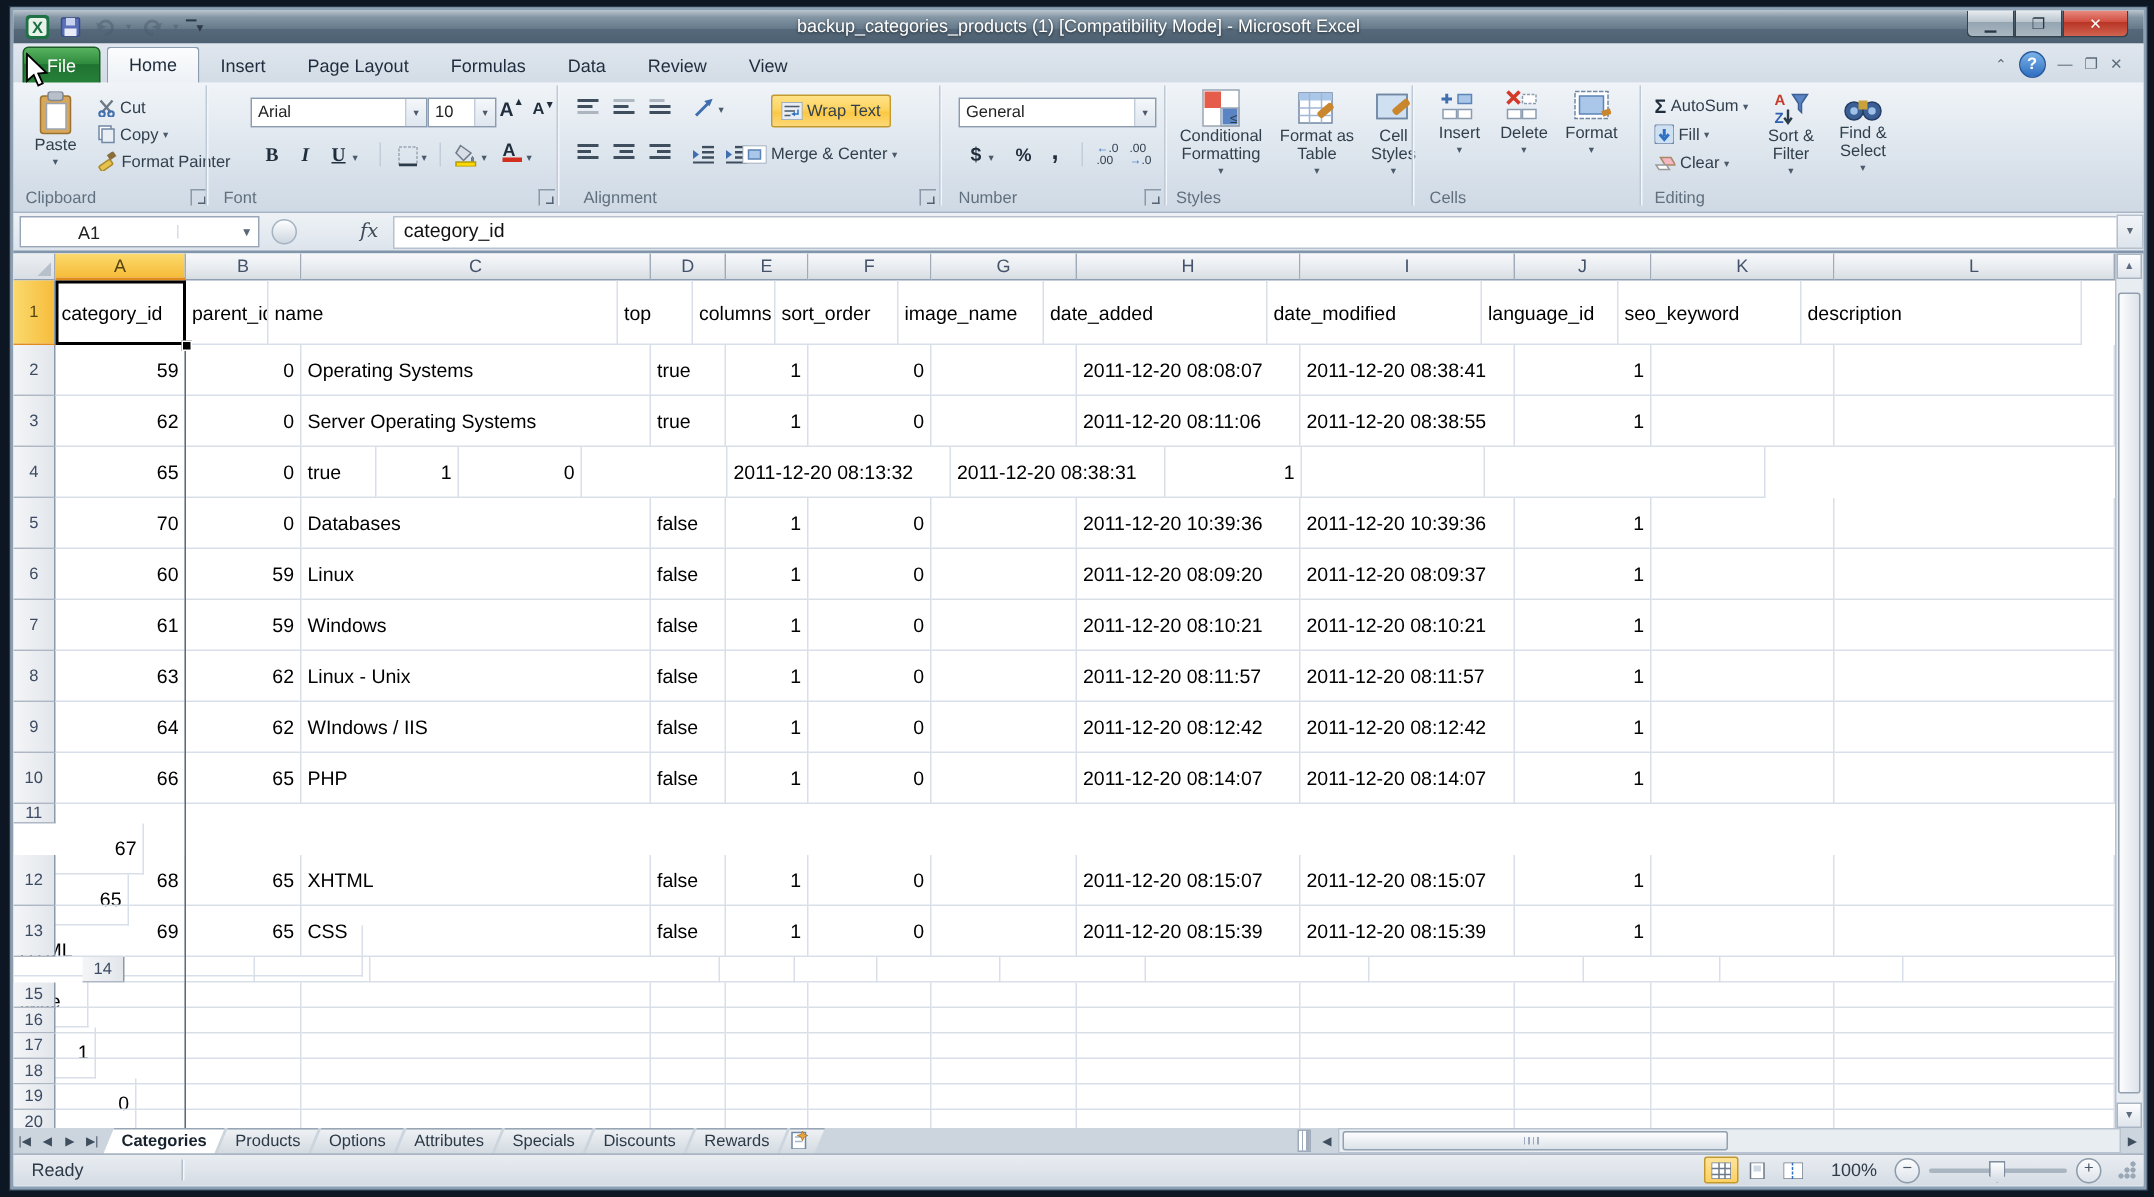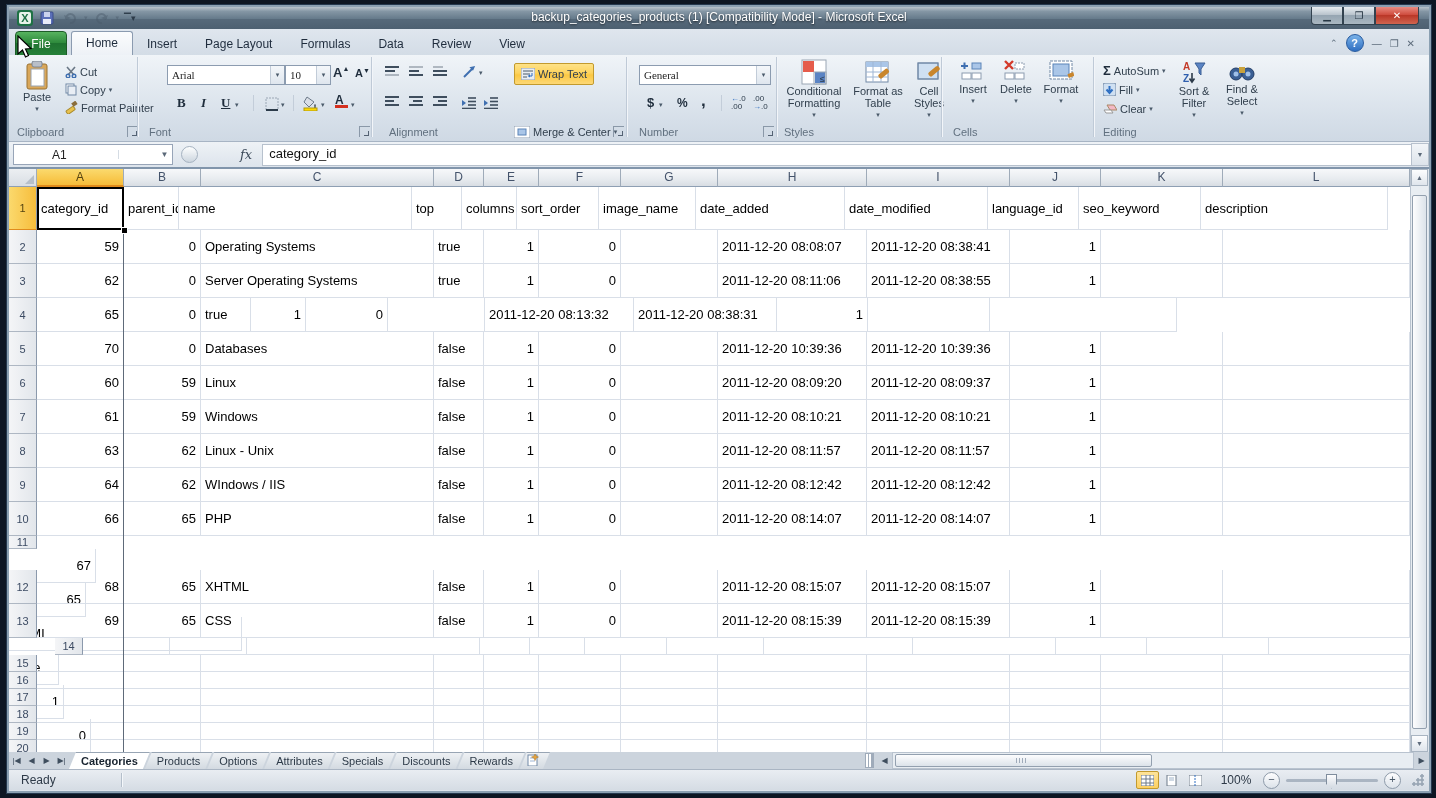--- a/index.html
+++ b/index.html
@@ -40,21 +40,21 @@
     border-bottom:1px solid #a7b4c4;}
   .gsep{top:2px;width:1px;height:80px;background:#bfcad7;box-shadow:1px 0 0 #f2f5f9;}
   .glabel{top:71px;font-size:11px;color:#61707f;text-align:left;}
   .launcher{top:71px;width:10px;height:10px;border-left:1px solid #8a98a8;border-top:1px solid #8a98a8;}
   .launcher:after{content:"";position:absolute;right:1px;bottom:1px;width:4px;height:4px;
     border-right:1px solid #54импorted;border-right:1px solid #546273;border-bottom:1px solid #546273;}
   .btn{display:flex;align-items:center;gap:3px;font-size:11px;color:#32404e;}
   .mini{height:17px;}
   .arrow{font-size:7px;color:#4a5a6a;}
   .combo{background:#fff;border:1px solid #8c9cb0;height:18px;font-size:11px;color:#222;
-    display:flex;align-items:center;padding-left:4px;font-family:Liberation Serif, serif;}
+    display:flex;align-items:center;padding-left:4px;}
   .combo .dd{margin-left:auto;width:13px;height:100%;border-left:1px solid #c2ccd8;
     display:flex;align-items:center;justify-content:center;background:linear-gradient(#f4f7fa,#dfe6ee);}
   .bigbtn{display:flex;flex-direction:column;align-items:center;font-size:11px;color:#32404e;text-align:center;line-height:12px;}
   .wrap-hl{background:linear-gradient(#fee287,#fdd35e 45%,#fbc843 55%,#fdd876);
     border:1px solid #c29a2e;border-radius:2px;}
   .alni{width:16px;height:12px;}
   .alni i{display:block;height:2px;background:#3f4e5e;margin-bottom:2px;}
   .glyph{font-weight:bold;color:#1f2d3c;}
   
   #fbar{left:2px;top:137px;width:1420px;height:25px;background:linear-gradient(#eef2f6,#dde4ec);
@@ -357,21 +357,21 @@
               <line x1="2" y1="3" x2="12" y2="3"></line>
               <line x1="2" y1="6" x2="9" y2="6"></line>
               <line x1="2" y1="9" x2="6" y2="9"></line>
             </g>
             <path d="M11 5 v3 h-3" fill="none" stroke="#2f6fc2"></path>
             <path d="M9 6.5 L6.5 8 L9 9.5 Z" fill="#2f6fc2"></path>
           </svg>
       </span>
       <span>Wrap Text</span>
     </div>
-    <div class="abs btn" style="left:505px;top:38px;height:20px;margin-top:29px;">
+    <div class="abs btn" style="left:486px;top:38px;height:20px;">
       <span class="ic">
         <svg width="16" height="12">
             <rect x="0" y="0" width="16" height="12" fill="#fff" stroke="#8c9cb0"></rect>
             <rect x="4" y="3" width="8" height="6" fill="#aac6e8" stroke="#5b84b8"></rect>
           </svg>
       </span>
       <span>Merge &amp; Center</span>
       <span class="arrow">▾</span>
     </div>
     <div class="glabel abs" style="left:380px;width:210px;">Alignment</div>

